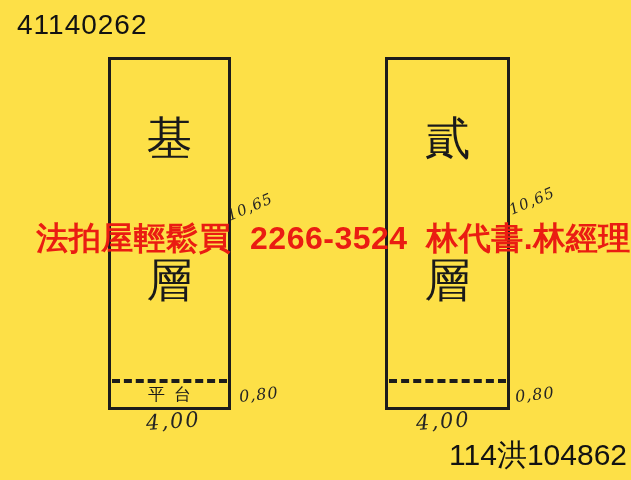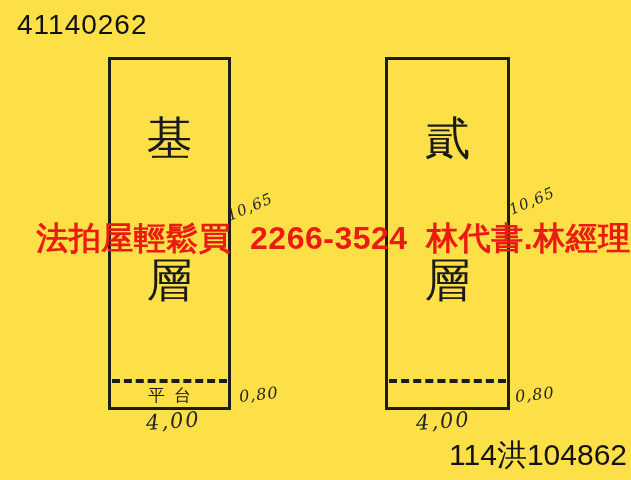--- a/index.html
+++ b/index.html
@@ -30,21 +30,21 @@
     font-size:46px; line-height:1; color:#1a1a1a;
   }
   .char-top    { top:56px; }
   .char-bottom { top:198px; }
   .dash-line {
     position:absolute; left:1px; right:1px; bottom:24px;
     border-top:4px dashed #1c1c1c;
   }
   .strip-label {
     position:absolute; bottom:1px; left:0; width:100%;
-    text-align:center; font-family:Liberation Serif, serif;
+    text-align:center; font-family:Liberation Mono, monospace;
     font-size:17px; letter-spacing:9px; text-indent:9px;
     color:#1a1a1a; line-height:1.2;
   }
   .hand {
     position:absolute; font-family:"DejaVu Serif", serif;
     font-style:italic; color:#242424; white-space:nowrap; z-index:3;
   }
   .dim-height { font-size:15px; transform:rotate(-23deg); letter-spacing:1px; }
   .dim-strip  { font-size:16px; transform:rotate(-6deg); letter-spacing:1px; }
   .dim-width  { font-size:21px; transform:rotate(-4deg); letter-spacing:2px; }

